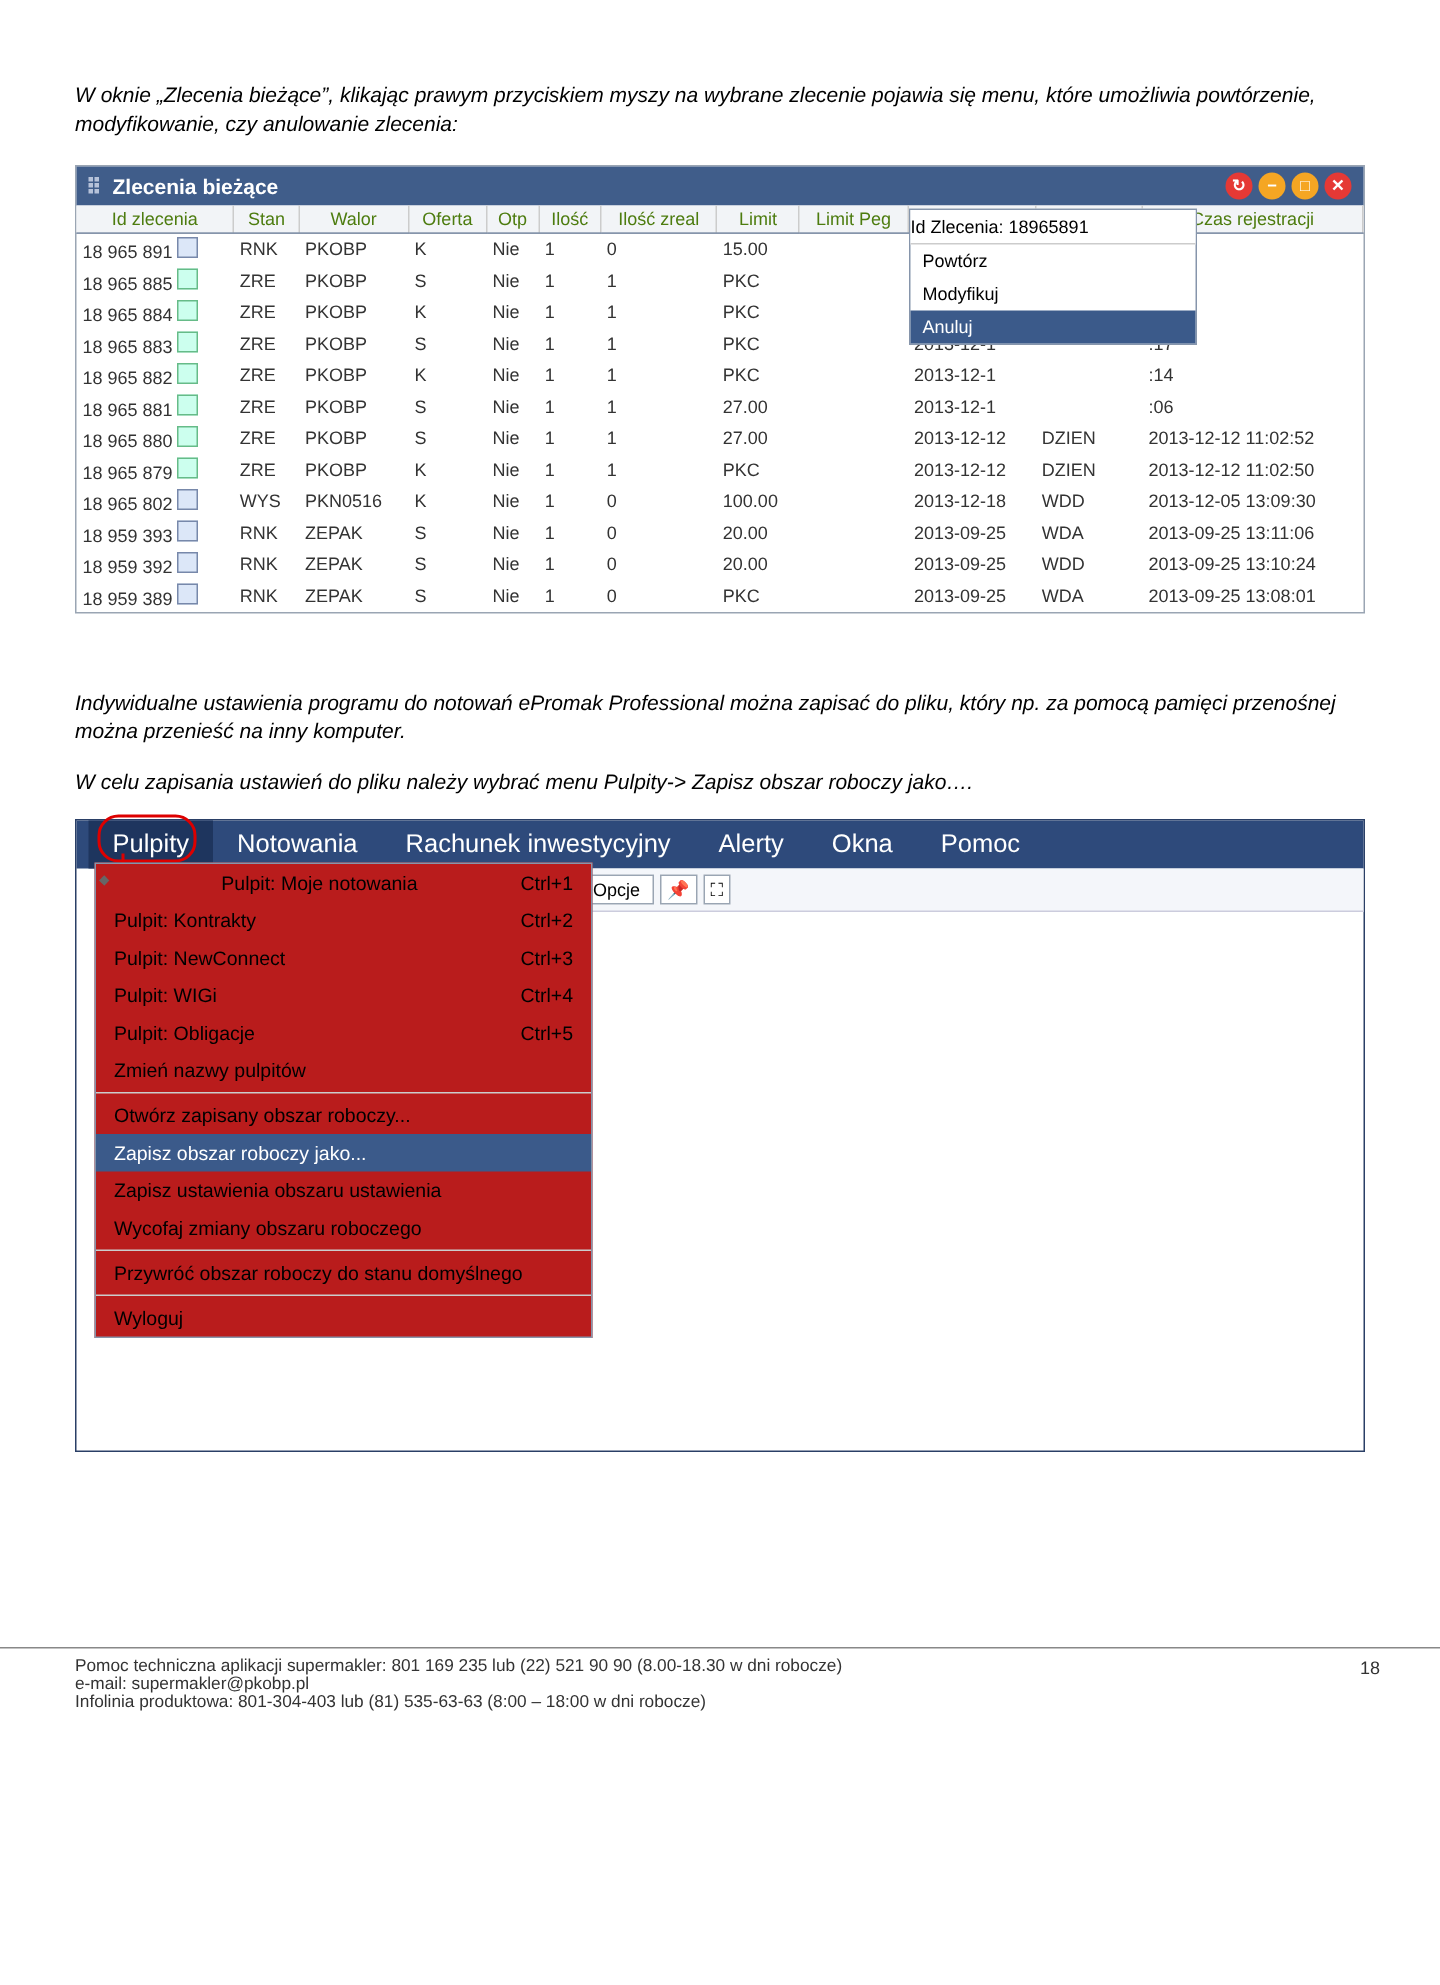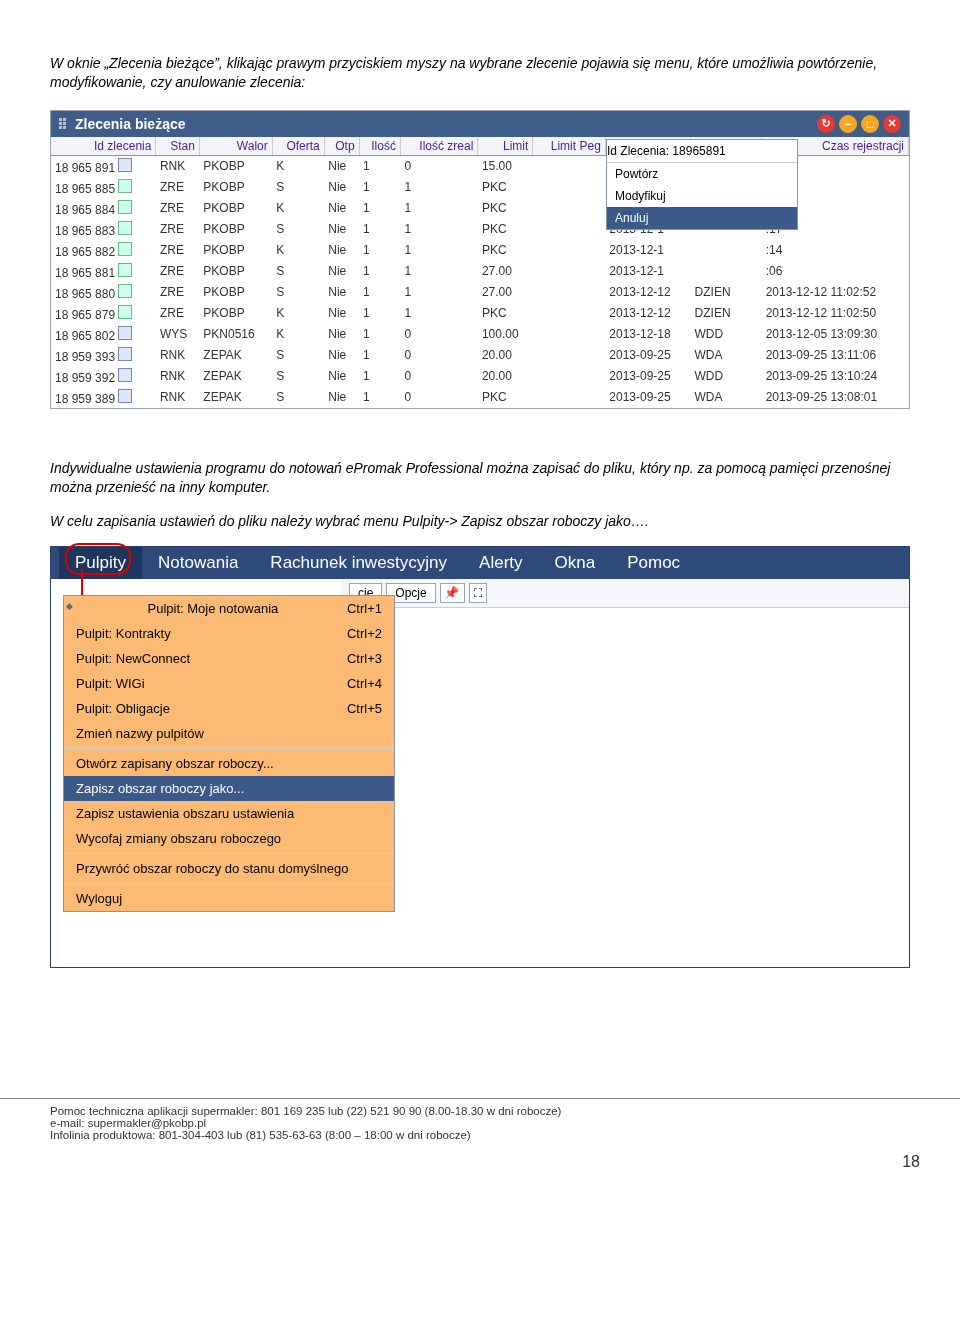--- a/index.html
+++ b/index.html
@@ -9,21 +9,21 @@
   
   .zlec-panel { border:1px solid #9aa5b3; background:#fff; }
   .zlec-title { background:#405d8a; color:#fff; font-weight:bold; font-size:14px; padding:4px 8px; display:flex; align-items:center; gap:6px;justify-content:flex-end;}
   .wctrl { margin-left:auto; display:flex; gap:4px;}
   .wbtn  { width:18px;height:18px;border-radius:9px;display:flex;align-items:center;justify-content:center;font-size:11px;color:#fff;font-weight:bold;}
   .w-ref{background:#e53935;} .w-min{background:#f5a623;} .w-max{background:#f5a623;} .w-cls{background:#e53935;}
   .grip{width:10px;height:12px;display:grid;grid-template-columns:repeat(2,3px);grid-auto-rows:3px;gap:1px;}
   .grip i{background:#b6c2d9;}
   table.data { border-collapse:collapse; width:100%; font-family:Arial, sans-serif; font-size:12px;}
   table.data th, table.data td { padding:2px 4px; white-space:nowrap; }
-  table.data th { border-bottom:1px solid #8695ab; border-right:1px solid #ccc; text-align:right; font-weight:normal; color:#4c1d95; background:#f2f4f7;}
+  table.data th { border-bottom:1px solid #8695ab; border-right:1px solid #ccc; text-align:center; font-weight:normal; color:#4d7c0f; background:#f2f4f7;}
   table.data td { color:#333;}
   .ci{width:12px;height:12px;display:inline-block;border:1px solid #6b8;background:#cfe}
   .ci.b{border-color:#78a;background:#dce7f8}
   .ctxmenu{position:absolute; background:#fff; border:1px solid #8695ab; font-size:12px; width:190px;}
   .ctxmenu .cap{padding:4px 0; border-bottom:1px solid #ccc; background:#fff;}
   .ctxmenu .itm{padding:4px 8px;}
   .ctxmenu .itm.sel{background:#3b5a8a;color:#fff;}
   .tbl-wrap{position:relative;}
 
   .midtext{ margin-top:50px; font-style:italic; line-height:1.4;}
@@ -33,29 +33,29 @@
   .app2 { border:1px solid #2a3f66; background:#fff; margin-top:12px; position:relative; height:420px;}
   .mbar{ background:#2e4a7b; display:flex; padding:0 8px;}
   .mbar .mi{ color:#fff; font-size:17px; padding:6px 16px;}
   .mbar .mi.sel{ background:#1e355e;}
   .marker{position:absolute; top:-4px; left:14px; width:62px; height:28px; border:2px solid #d00; border-radius:14px;}
   .marker::after{content:"";position:absolute;left:14px;top:24px;width:2px;height:210px;background:#d00;}
   .marker-arrow{position:absolute;left:24px;top:262px;width:0;height:0;border-left:5px solid transparent;border-right:5px solid transparent;border-top:8px solid #d00;}
   .toolbar{display:flex;gap:4px;padding:4px 8px;border-bottom:1px solid #ccd;background:#f4f6fa; margin-left:290px;}
   .toolbar .tb{border:1px solid #9aa5b3;padding:2px 8px;font-size:12px;background:#fff;}
   .toolbar .tb.ic{padding:2px 4px;}
-  .drop{ position:absolute; left:12px; top:48px; width:330px; z-index:5; background:#fdba74; border:1px solid #8695ab; font-size:13px;}
+  .drop{ position:absolute; left:12px; top:28px; width:330px; z-index:5; background:#b91c1c; border:1px solid #8695ab; font-size:13px;}
   .drop .row{display:flex;justify-content:space-between;padding:5px 12px;}
   .drop .row.bullet::before{content:"◆";font-size:9px;margin-right:6px;color:#666;margin-left:-10px;}
   .drop .sep{height:1px;background:#ccc;margin:2px 0;}
   .drop .row.sel{background:#3b5a8a;color:#fff;}
 
   .footer-line{border-top:1px solid #888;margin-top:120px;}
   .foot{padding:6px 40px 10px 50px;font-size:11.5px;color:#333;display:flex;justify-content:space-between;align-items:flex-start;gap:44px;}
-  .foot .pg{font-size:16px;margin-top:48px;}
+  .foot .pg{font-size:12px;}
 </style>
 </head>
 <body>
 
 <div class="page">
   <p class="intro">W oknie „Zlecenia bieżące”, klikając prawym przyciskiem myszy na wybrane zlecenie pojawia się menu, które umożliwia powtórzenie, modyfikowanie, czy anulowanie zlecenia:</p>
 
   <div class="zlec-panel">
     <div class="zlec-title">
       <span class="grip">

